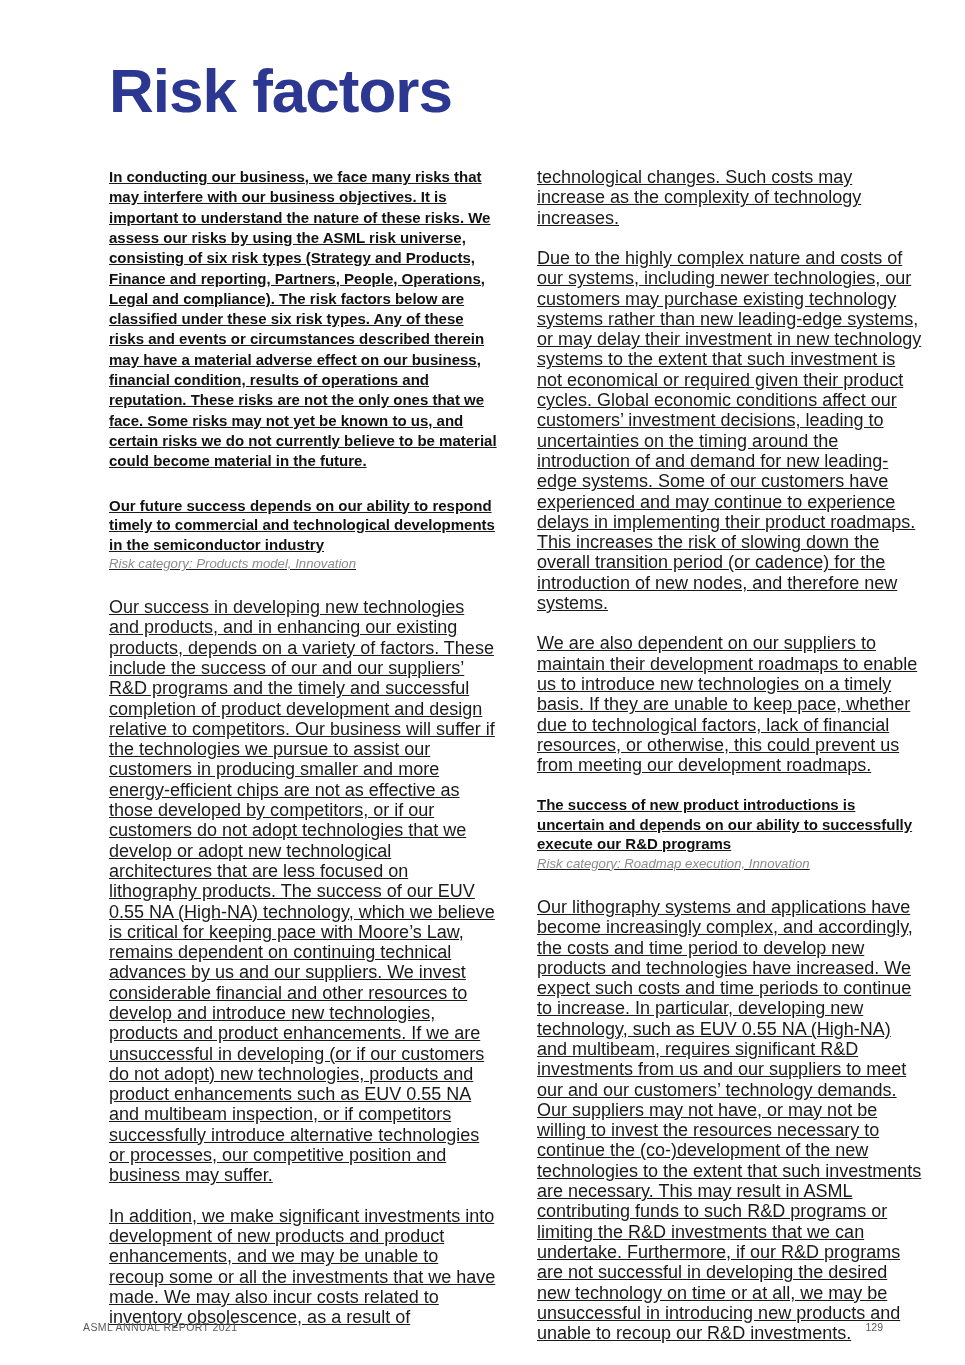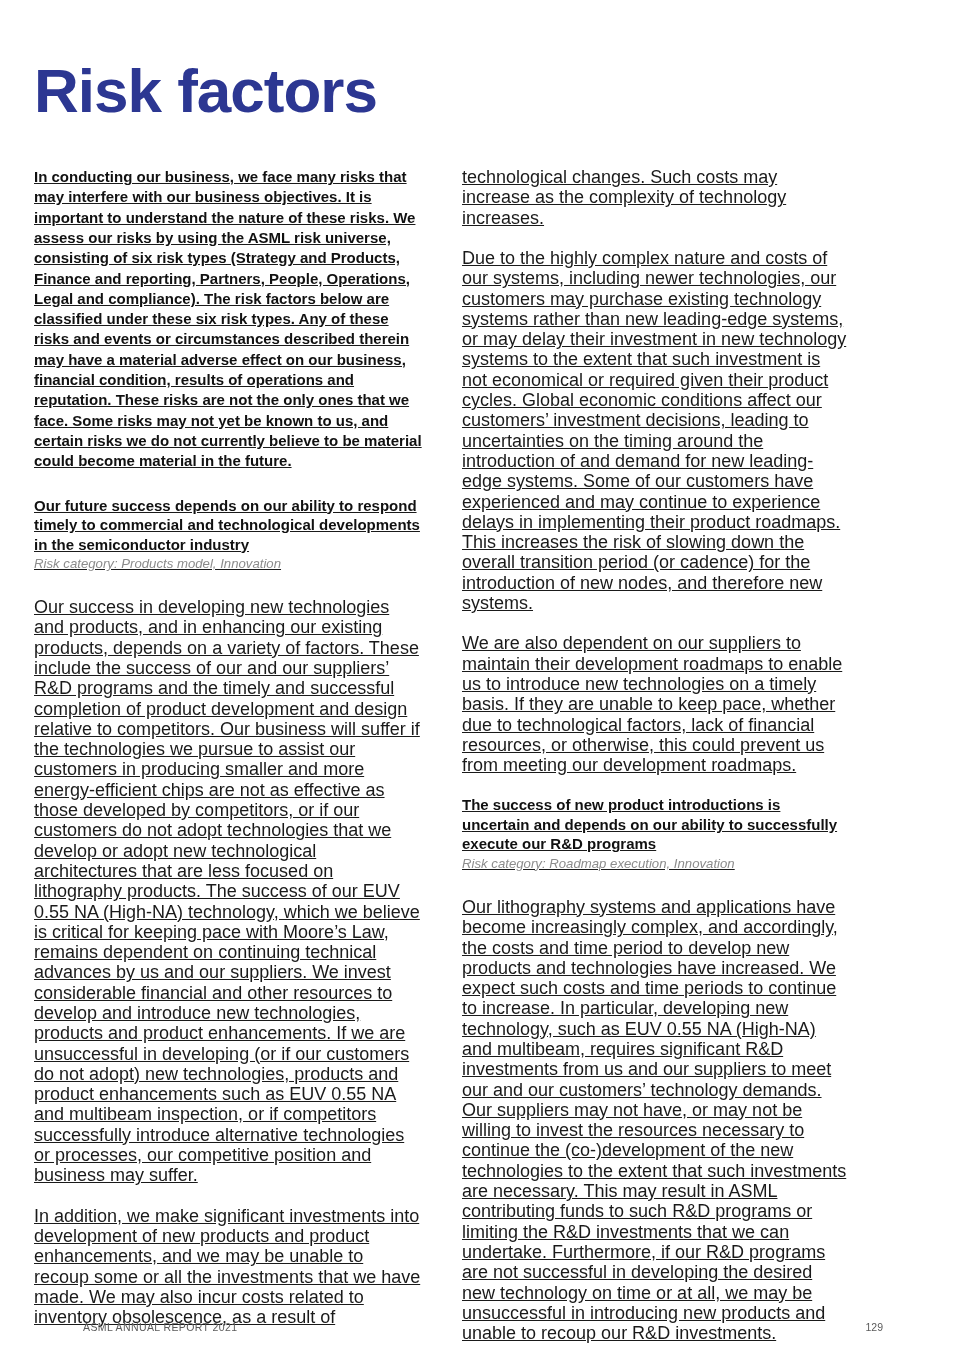--- a/index.html
+++ b/index.html
@@ -9,21 +9,21 @@
     height: 1365px;
     font-family: "Liberation Sans", "DejaVu Sans", sans-serif;
     color: #1a1a1a;
     position: relative;
     overflow: hidden;
   }
   .page {
     position: relative;
     width: 965px;
     height: 1365px;
-    padding: 58px 82px 0 34px;
+    padding: 58px 82px 0 109px;
   }
   .doc-title {
     font-size: 62px;
     font-weight: bold;
     letter-spacing: -1px;
     color: #2c3792;
     line-height: 1.05;
     margin-bottom: 44px;
   }
   .columns {

